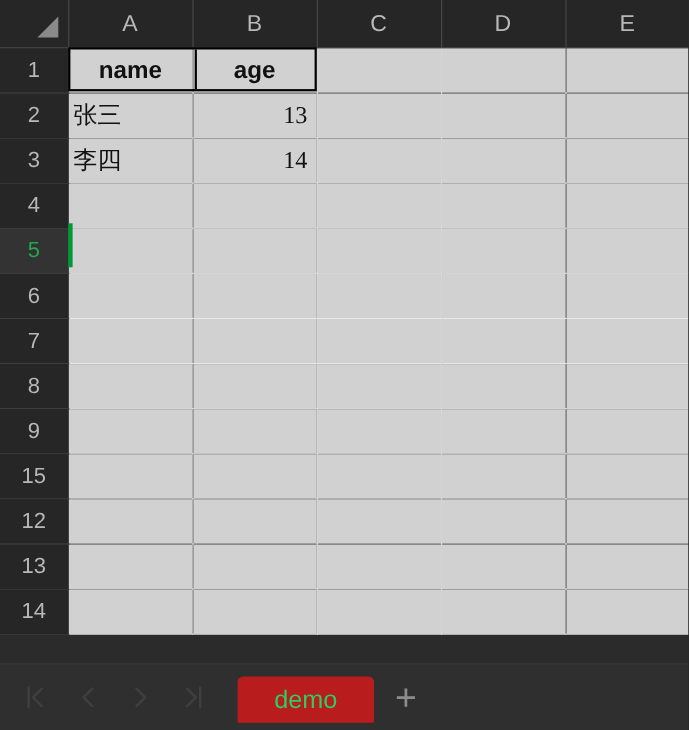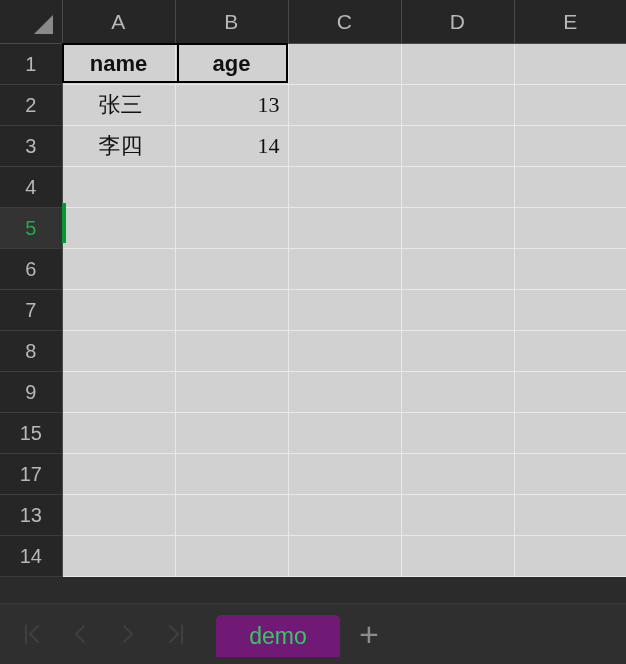--- a/index.html
+++ b/index.html
@@ -97,21 +97,21 @@
     border-bottom: 1px solid #e8e8e8;
     vertical-align: middle;
     font-size: 22px;
     color: #111111;
     overflow: hidden;
     white-space: nowrap;
     position: relative;
   }
   .cell.txt {
     font-family: "Liberation Serif", "DejaVu Serif", serif;
-    text-align: center;
+    text-align: left;
     padding-left: 4px;
     margin-left: 26px;
   }
   .cell.num {
     font-family: "Liberation Serif", "DejaVu Serif", serif;
     text-align: right;
     padding-right: 8px;
   }
   .cell.hdrcell {
     font-family: "Liberation Sans", sans-serif;
@@ -176,21 +176,21 @@
   }
   .navbtn svg { display: block; }
   .sheet-tabs {
     display: flex;
     align-items: center;
     margin-left: 16px;
   }
   .sheet-tab {
     height: 42px;
     min-width: 124px;
-    background: #701a75;
+    background: #b91c1c;
     border-radius: 5px 5px 0 0;
     color: #2fcc5f;
     font-size: 23px;
     display: flex;
     align-items: center;
     justify-content: center;
     padding: 0 18px;
     box-sizing: border-box;
     margin-top: 4px;
   }
@@ -309,21 +309,21 @@
         </tr>
         <tr>
           <td class="rowhead">15</td>
           <td class="cell"></td>
           <td class="cell"></td>
           <td class="cell"></td>
           <td class="cell"></td>
           <td class="cell"></td>
         </tr>
         <tr>
-          <td class="rowhead">17</td>
+          <td class="rowhead">12</td>
           <td class="cell"></td>
           <td class="cell"></td>
           <td class="cell"></td>
           <td class="cell"></td>
           <td class="cell"></td>
         </tr>
         <tr>
           <td class="rowhead">13</td>
           <td class="cell"></td>
           <td class="cell"></td>

